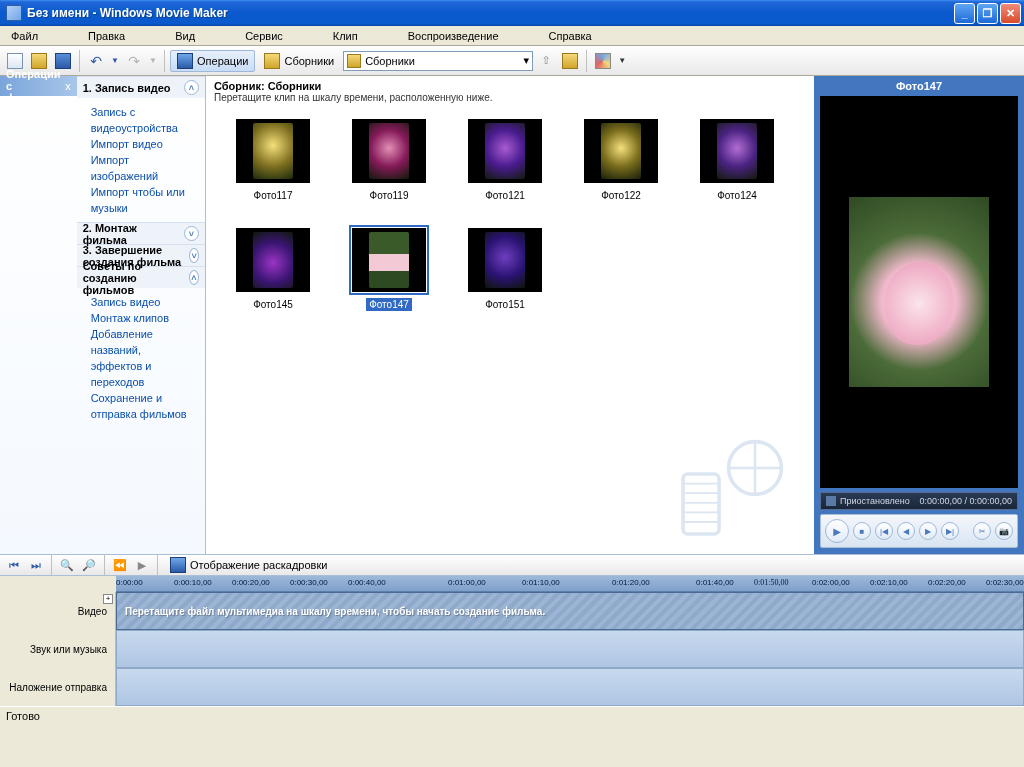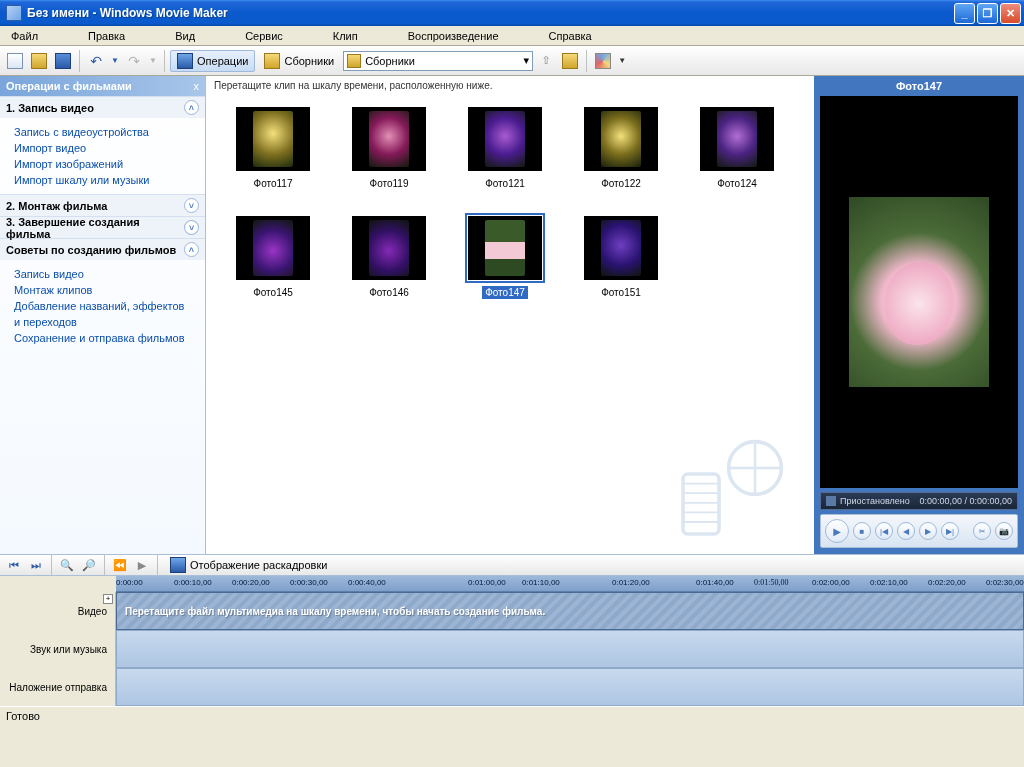--- a/index.html
+++ b/index.html
@@ -23,21 +23,21 @@
 .tbtn { width:22px; height:22px; display:flex; align-items:center; justify-content:center; border:1px solid transparent; border-radius:2px; }
 .tbtn svg,.tbtn span { width:16px; height:16px; display:block; }
 .tsep { width:1px; height:22px; background:#c0c0c0; margin:0 3px; }
 .bigbtn { height:22px; display:flex; align-items:center; gap:4px; padding:0 6px; border:1px solid transparent; border-radius:2px; font-size:11px; }
 .bigbtn.active { border-color:#9db8d9; background:linear-gradient(to bottom,#e8f0fb,#c8dcf5); }
 .combobox { height:20px; width:190px; border:1px solid #7f9db9; background:#fff; display:flex; align-items:center; padding:0 3px; font-size:11px; }
 .combobox .dd { margin-left:auto; color:#000; }
 
 
 .mainarea { display:flex; height:478px; }
-.sidebar { width:206px; background:linear-gradient(to bottom,#fff,#f4f9ff); border-right:1px solid #aabfd6; display:flex; flex-direction:column; }
+.sidebar { width:206px; background:linear-gradient(to bottom,#fff,#f4f9ff); border-right:1px solid #aabfd6; display:flex; flex-direction:row; }
 .sidebar-hdr { height:20px; background:linear-gradient(to right,#7aa5db,#a8c6e9); color:#fff; font-weight:bold; padding:3px 6px; font-size:11px; display:flex; align-items:center; }
 .sidebar-hdr .x { margin-left:auto; font-weight:normal; }
 .section-hdr { height:22px; background:#eef3fa; display:flex; align-items:center; padding:0 6px; font-size:11px; font-weight:bold; border-top:1px solid #d4e0ef; }
 .section-hdr .chev { margin-left:auto; width:15px; height:15px; border:1px solid #9db8d9; border-radius:50%; display:flex; align-items:center; justify-content:center; color:#4a7abc; font-size:9px; background:#fff; }
 .section-links { padding:6px 14px; }
 .section-links a { display:block; color:#0b4fab; text-decoration:none; font-size:11px; line-height:16px; }
 
 
 .collection { flex:1; background:#fff; position:relative; overflow:hidden; }
 .coll-hdr { padding:4px 8px 2px 8px; }
@@ -181,21 +181,21 @@
     </div>
     <div id="sections">
         <div class="section-hdr">
           <span>1. Запись видео</span>
           <span class="chev">˄</span>
         </div>
         <div class="section-links">
           <a href="#">Запись с видеоустройства</a>
           <a href="#">Импорт видео</a>
           <a href="#">Импорт изображений</a>
-          <a href="#">Импорт шкалу или музыки</a>
+          <a href="#">Импорт чтобы или музыки</a>
         </div>
         <div class="section-hdr">
           <span>2. Монтаж фильма</span>
           <span class="chev">˅</span>
         </div>
         <div class="section-hdr">
           <span>3. Завершение создания фильма</span>
           <span class="chev">˅</span>
         </div>
         <div class="section-hdr">
@@ -206,20 +206,21 @@
           <a href="#">Запись видео</a>
           <a href="#">Монтаж клипов</a>
           <a href="#">Добавление названий, эффектов и переходов</a>
           <a href="#">Сохранение и отправка фильмов</a>
         </div>
       </div>
   </div>
 
   <div class="collection">
     <div class="coll-hdr">
+      <div class="coll-title">Сборник: Сборники</div>
       <div class="coll-sub">Перетащите клип на шкалу времени, расположенную ниже.</div>
     </div>
     <div class="thumbs" id="thumbs">
         <div class="thumb"><div class="thumb-img">
             <div class="thumb-img-inner">
               <div class="flower f1"></div>
             </div>
           </div><span class="thumb-label">Фото117</span></div>
         <div class="thumb"><div class="thumb-img">
             <div class="thumb-img-inner">
@@ -239,25 +240,20 @@
         <div class="thumb"><div class="thumb-img">
             <div class="thumb-img-inner">
               <div class="flower f5"></div>
             </div>
           </div><span class="thumb-label">Фото124</span></div>
         <div class="thumb"><div class="thumb-img">
             <div class="thumb-img-inner">
               <div class="flower f7"></div>
             </div>
           </div><span class="thumb-label">Фото145</span></div>
-        <div class="thumb"><div class="thumb-img">
-            <div class="thumb-img-inner">
-              <div class="flower f8"></div>
-            </div>
-          </div><span class="thumb-label">Фото146</span></div>
         <div class="thumb selected"><div class="thumb-img">
             <div class="thumb-img-inner">
               <div class="flower f9"></div>
             </div>
           </div><span class="thumb-label">Фото147</span></div>
         <div class="thumb"><div class="thumb-img">
             <div class="thumb-img-inner">
               <div class="flower f10"></div>
             </div>
           </div><span class="thumb-label">Фото151</span></div>
@@ -339,21 +335,21 @@
     <div class="tl-label">Наложение отправка</div>
   </div>
   <div class="tl-tracks">
     <div class="tl-ruler" id="ruler">
         <span style="left: 0px;">0:00:00</span>
         <span style="left: 58px;">0:00:10,00</span>
         <span style="left: 116px;">0:00:20,00</span>
         <span style="left: 174px;">0:00:30,00</span>
         <span style="left: 232px;">0:00:40,00</span>
         <span style="left: 290px; margin-top: 28px;">0:00:50,00</span>
-        <span style="left: 352px;">0:01:00,00</span>
+        <span style="left: 332px;">0:01:00,00</span>
         <span style="left: 406px;">0:01:10,00</span>
         <span style="left: 464px; padding-left: 32px;">0:01:20,00</span>
         <span style="left: 494px; margin-top: 28px;">0:01:30,00</span>
         <span style="left: 580px;">0:01:40,00</span>
         <span style="left: 638px; font-family: Liberation Serif, serif;">0:01:50,00</span>
         <span style="left: 696px;">0:02:00,00</span>
         <span style="left: 754px;">0:02:10,00</span>
         <span style="left: 812px;">0:02:20,00</span>
         <span style="left: 870px;">0:02:30,00</span>
       </div>

